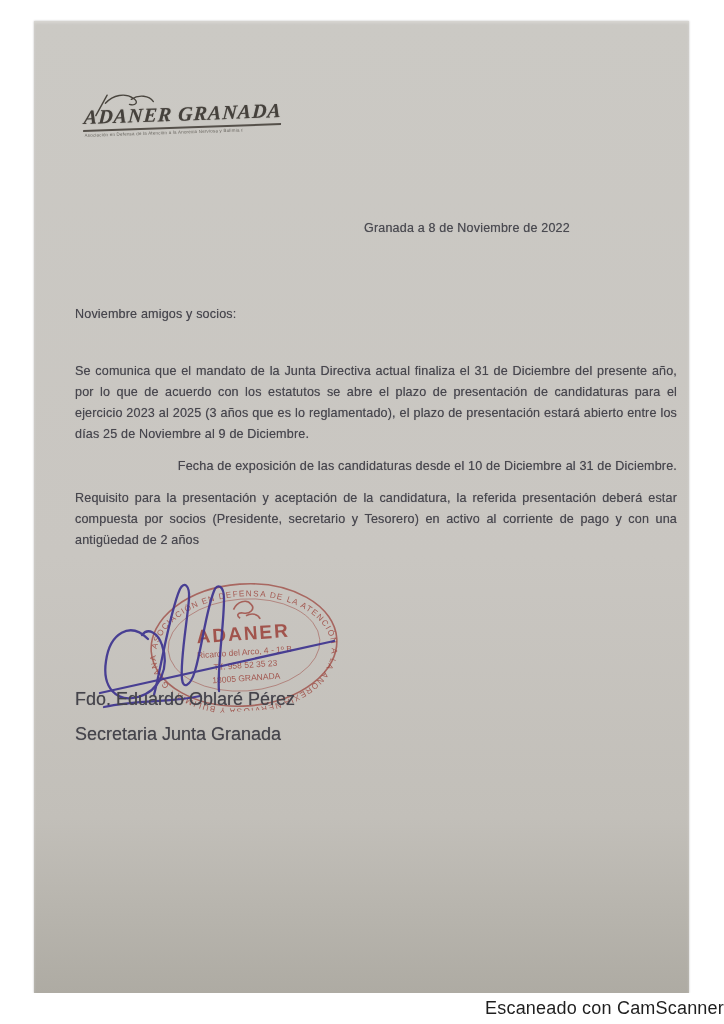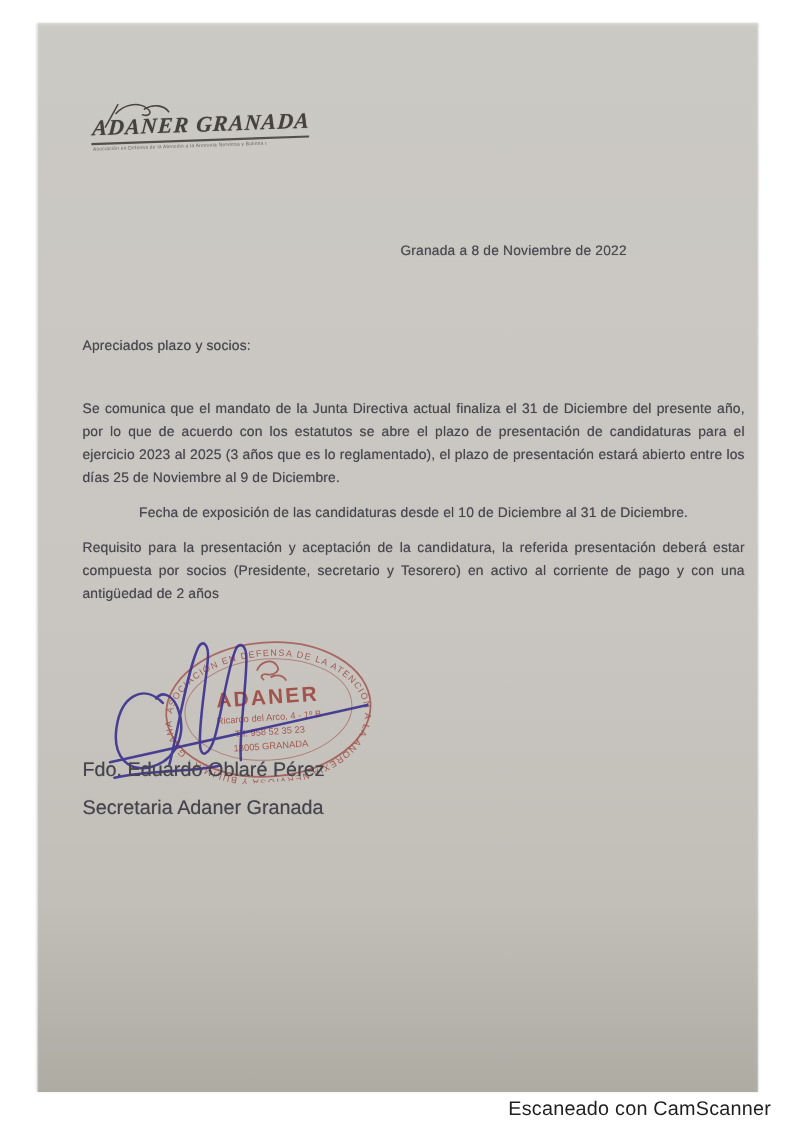--- a/index.html
+++ b/index.html
@@ -59,21 +59,21 @@
   .letter-body {
     position: absolute; left: 41px; top: 283px;
     width: 602px;
     font-size: 12.6px; line-height: 21px;
     color: #47464d;
     text-shadow: 0 0 0.7px rgba(70,70,80,0.6);
     letter-spacing: 0.15px;
   }
   .salutation { margin-bottom: 36px; }
   .para { text-align: justify; margin-bottom: 11px; }
-  .para.single { text-align: center; }
+  .para.single { text-align: right; }
   
   .stamp-wrap {
     position: absolute; left: 110px; top: 558px;
     width: 200px; height: 132px;
     mix-blend-mode: multiply;
     opacity: 0.88;
     transform: rotate(-4deg);
   }
   .signature-wrap {
     position: absolute; left: 62px; top: 556px;
@@ -85,21 +85,21 @@
     font-size: 18px; color: #45444b;
     text-shadow: 0 0 0.7px rgba(70,70,80,0.6);
   }
   .signer-name { margin-bottom: 14px; }
   
   .footer-bar {
     position: absolute; left: 0; top: 993px;
     width: 724px; height: 31px;
     background: #ffffff;
     display: flex; align-items: center; justify-content: flex-end;
-    padding-right: 23px;
+    padding-right: 0;
   }
   .footer-text {
     font-size: 18px; color: #1f1f1f;
     font-weight: 500; letter-spacing: 0.2px;
   }
 </style>
 </head>
 <body>
 
 <div class="scan-page">
@@ -110,21 +110,21 @@
     </svg>
     <div>
       <span class="logo-text">ADANER GRANADA</span>
     </div>
     <div class="logo-tagline">Asociación en Defensa de la Atención a la Anorexia Nerviosa y Bulimia de Granada</div>
   </div>
 
   <div class="date-line">Granada a  8 de Noviembre de 2022</div>
 
   <div class="letter-body">
-    <div class="salutation">Apreciados plazo y socios:</div>
+    <div class="salutation">Noviembre amigos y socios:</div>
     <p class="para">Se comunica que el mandato de la Junta Directiva actual finaliza el 31 de Diciembre del presente año, por lo que de acuerdo con los estatutos se abre el plazo de presentación de candidaturas para el ejercicio 2023 al 2025 (3 años que es lo reglamentado), el plazo de presentación estará abierto entre los días 25 de Noviembre al  9  de Diciembre.</p>
     <p class="para single">Fecha de exposición de las candidaturas desde  el 10 de Diciembre al 31 de Diciembre.</p>
     <p class="para">Requisito para la presentación y aceptación de la  candidatura, la referida presentación deberá estar compuesta por socios (Presidente, secretario y Tesorero) en activo al corriente de pago y con una antigüedad de 2 años</p>
   </div>
 
   <div class="stamp-wrap">
     <svg width="200" height="132" viewBox="0 0 200 132">
       <defs>
         <path id="ringPath" d="M 12,66 A 88,56 0 1 1 11.9,66.5" fill="none"></path>
       </defs>
@@ -148,20 +148,20 @@
         <path d="M52 62 C 34 44, 14 56, 10 84 C 6 110, 20 126, 42 120 C 64 114, 74 90, 66 68 C 62 56, 52 50, 46 58"></path>
         <path d="M58 118 C 66 86, 74 34, 84 12 C 88 4, 94 8, 93 22 C 91 46, 84 84, 86 102 C 87 112, 94 110, 99 94 C 106 70, 110 34, 118 14 C 121 6, 128 8, 128 22 C 128 48, 121 92, 123 114"></path>
         <path d="M4 116 L 238 64"></path>
         <path d="M8 130 C 42 122, 76 126, 104 119"></path>
       </g>
     </svg>
   </div>
 
   <div class="signer-block">
     <div class="signer-name">Fdo. Eduardo Oblaré Pérez</div>
-    <div class="signer-role">Secretaria Adaner Granada</div>
+    <div class="signer-role">Secretaria Junta Granada</div>
   </div>
 
 </div>
 
 <div class="footer-bar">
   <span class="footer-text">Escaneado con CamScanner</span>
 </div>
 
 </body></html>

